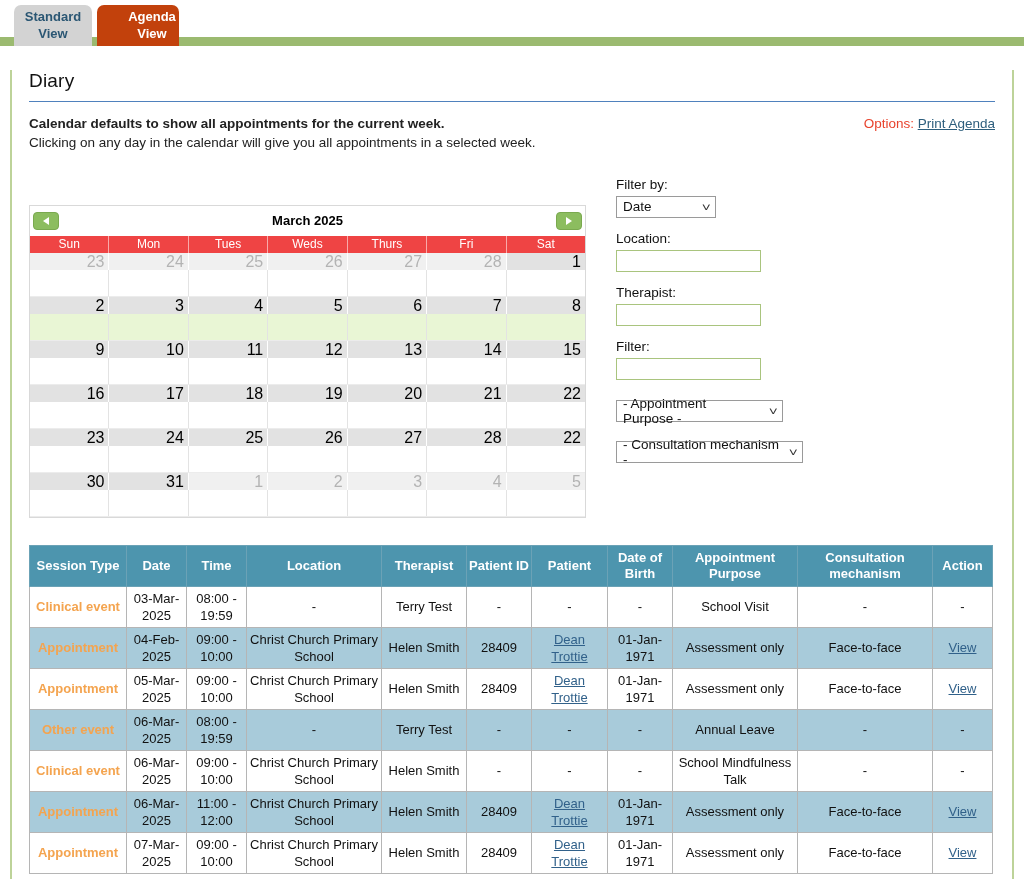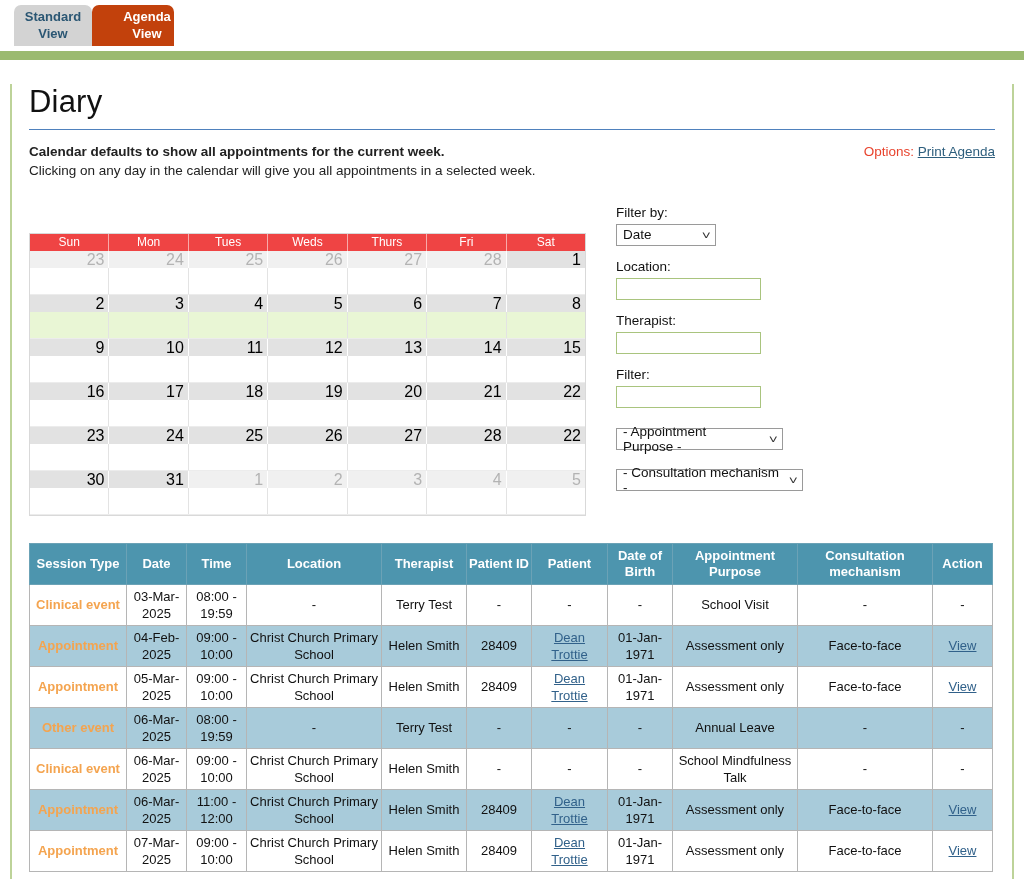--- a/index.html
+++ b/index.html
@@ -1,32 +1,32 @@
 <!DOCTYPE html>
 <html><head>
 <meta charset="utf-8">
 <style>
   * { box-sizing: border-box; margin: 0; padding: 0; }
   html,body { width:1024px; height:879px; background:#fff; overflow:hidden;
     font-family:"Liberation Sans", sans-serif; }
 
   
-  .tabs-row { display:flex; padding:5px 0 0 14px; height:60px; }
+  .tabs-row { display:flex; gap:5px; padding:5px 0 0 14px; height:46px; }
   .tab { width:78px; height:41px; border-radius:7px 7px 0 0; display:flex;
     align-items:center; justify-content:center; text-align:center;
     font-size:13px; font-weight:bold; line-height:1.25; cursor:pointer; }
   .tab.inactive { background:#d3d3d3; color:#2a5673; }
   .tab.active { background:#c2410c; color:#ffffff; width:82px;padding-left:28px; }
   .green-bar { width:1024px; height:9px; background:#9bba70; margin-top:-9px; }
 
   
   .content { margin:0 10px; width:1004px; height:820px; border:2px solid #bdd399;
     border-top:none; background:#fff; padding:0 17px; position:relative; }
 
-  h1.page-title { margin-top:24px; font-size:31px; font-weight:400; color:#111;
+  h1.page-title { margin-top:24px; font-size:19px; font-weight:400; color:#111;
     padding-bottom:9px; border-bottom:1px solid #4f81bd; letter-spacing:.2px; }
 
   .intro-row { display:flex; justify-content:space-between; margin-top:13px;
     font-size:13.5px; color:#222; line-height:1.4;gap:28px; }
   .intro b { font-weight:bold; }
   .options { white-space:nowrap; font-size:13.5px; }
   .options .opt-label { color:#e8432d; }
   .options a { color:#2d5e7d; text-decoration:underline; cursor:pointer; }
 
   
@@ -113,20 +113,29 @@
     </div>
     <div class="options">
       <span class="opt-label">Options:</span>
       <a>Print Agenda</a>
     </div>
   </div>
 
   <div class="main-row">
 
     <div class="calendar">
+      <div class="cal-nav">
+        <div class="cal-btn">
+          <span class="tri-left"></span>
+        </div>
+        <div class="cal-title">March 2025</div>
+        <div class="cal-btn">
+          <span class="tri-right"></span>
+        </div>
+      </div>
       <div class="cal-days" id="cal-days">
           <div class="dh">Sun</div>
           <div class="dh">Mon</div>
           <div class="dh">Tues</div>
           <div class="dh">Weds</div>
           <div class="dh">Thurs</div>
           <div class="dh">Fri</div>
           <div class="dh">Sat</div>
         </div>
       <div id="cal-weeks">

